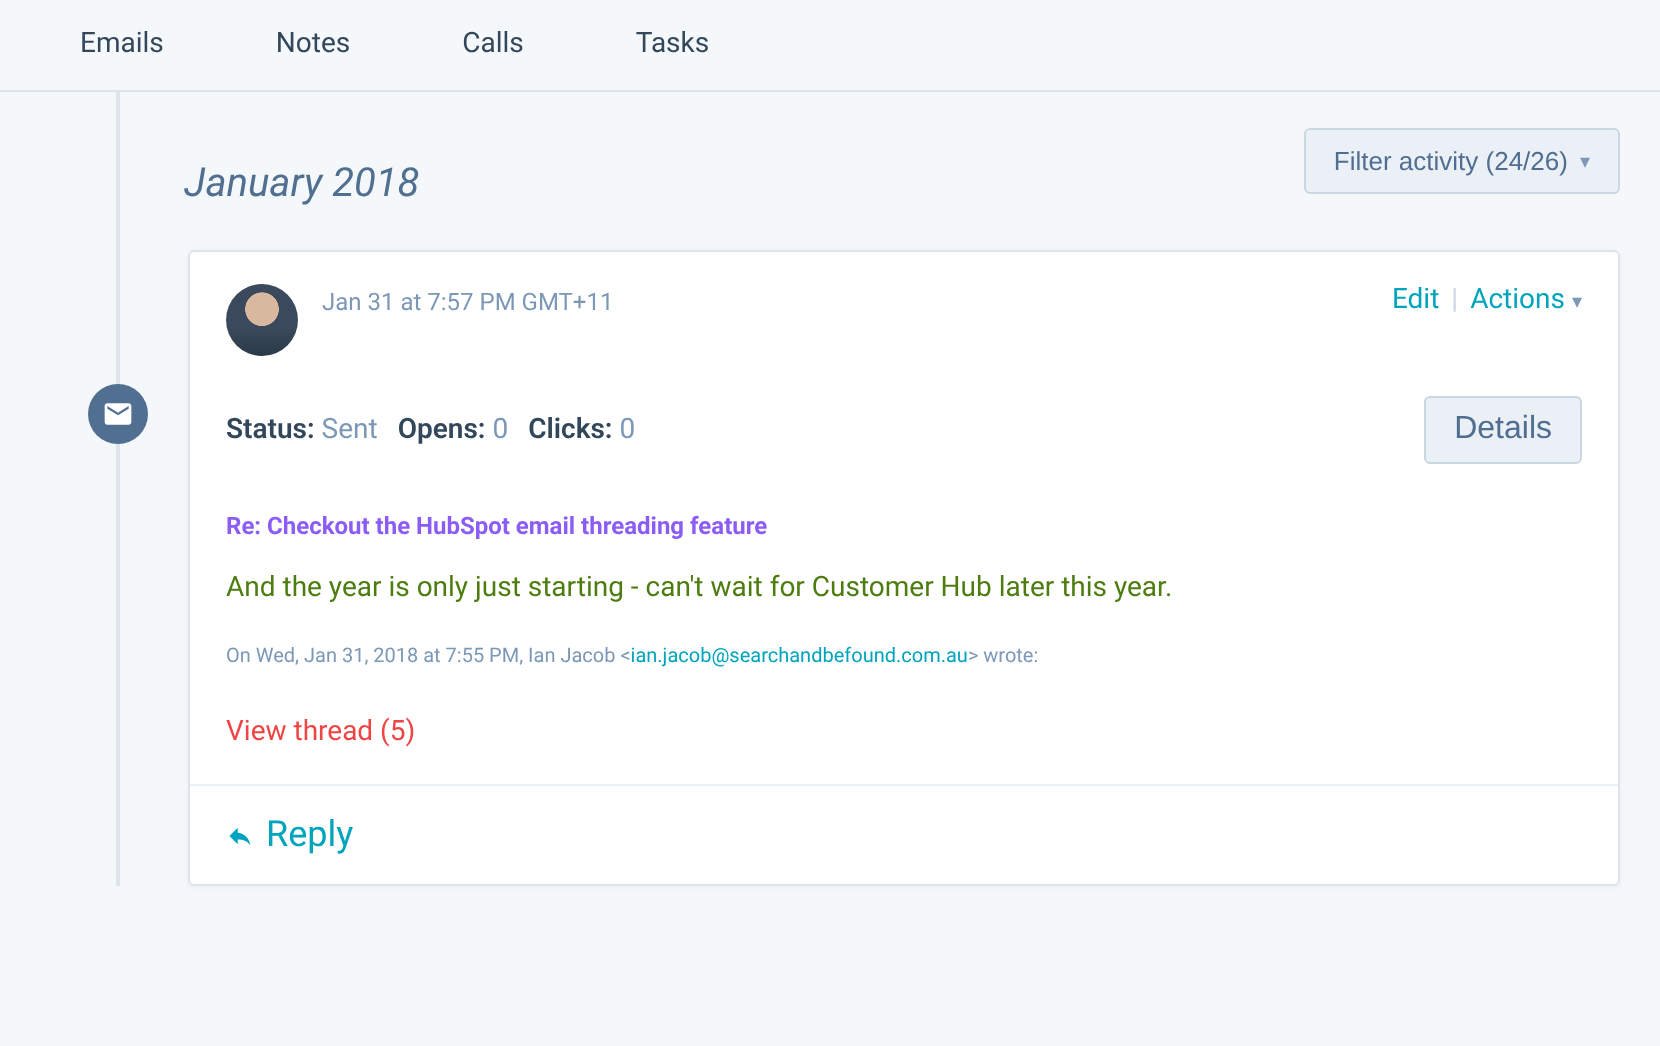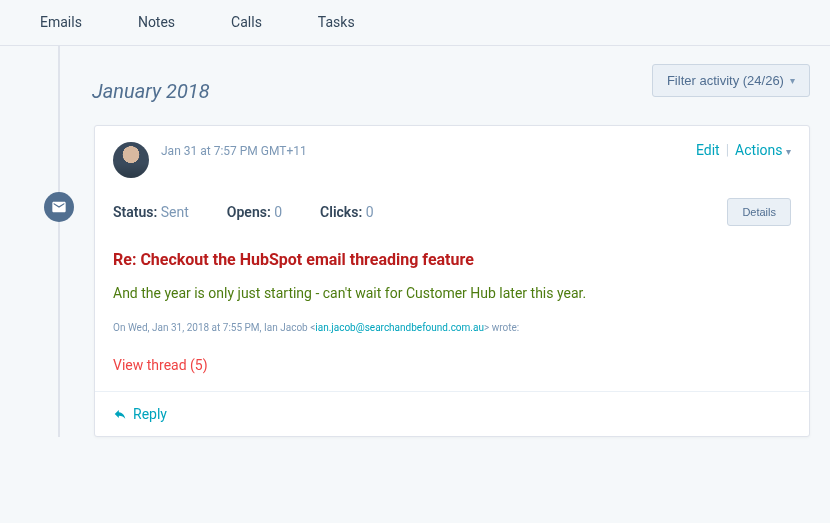--- a/index.html
+++ b/index.html
@@ -112,40 +112,40 @@
       gap: 6px;
       font-size: 14px;
       color: #00a4bd;
     }
     .header-actions span { cursor: pointer; }
     .divider-pipe { color: #cbd6e2; }
     .status-row {
       display: flex;
       align-items: center;
       padding: 6px 18px 18px;
-      gap: 38px;
+      gap: 10px;
       font-size: 14px;
     }
     .status-item .label { font-weight: 600; color: #33475b; }
     .status-item .value { color: #7c98b6; }
     .details-btn {
       margin-left: auto;
       background: #eaf0f6;
       border: 1px solid #cbd6e2;
       border-radius: 3px;
       padding: 7px 14px;
-      font-size: 11px;
+      font-size: 16px;
       color: #506e91;
       cursor: pointer;
     }
     .subject {
       padding: 6px 18px 14px;
-      font-size: 16px;
+      font-size: 12px;
       font-weight: 700;
-      color: #b91c1c;
+      color: #8b5cf6;
     }
     .body-text {
       padding: 0 18px 18px;
       font-size: 14px;
       color: #4d7c0f;
       line-height: 1.5;
     }
     .quoted {
       padding: 0 18px 16px;
       font-size: 10px;
@@ -154,21 +154,21 @@
     .quoted .link { color: #00a4bd; }
     .view-thread {
       padding: 8px 18px 18px;
       font-size: 14px;
       color: #ef4444;
       cursor: pointer;
     }
     .reply-row {
       border-top: 1px solid #eaf0f6;
       padding: 14px 18px;
-      font-size: 14px;
+      font-size: 18px;
       color: #00a4bd;
       cursor: pointer;
       display: flex;
       align-items: center;
       gap: 6px;
     }
     .chev { font-size: 10px; color: #7c98b6; }
   </style>
 </head>
 <body>

